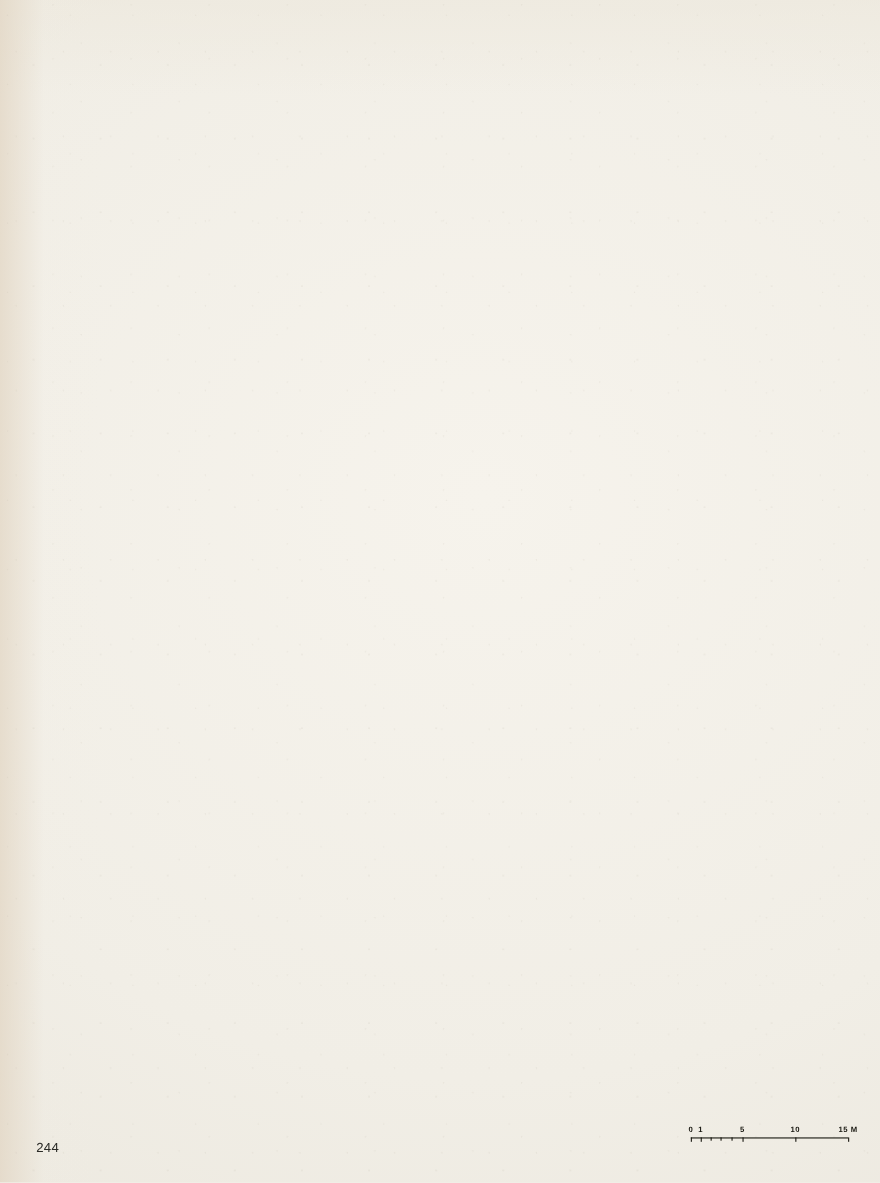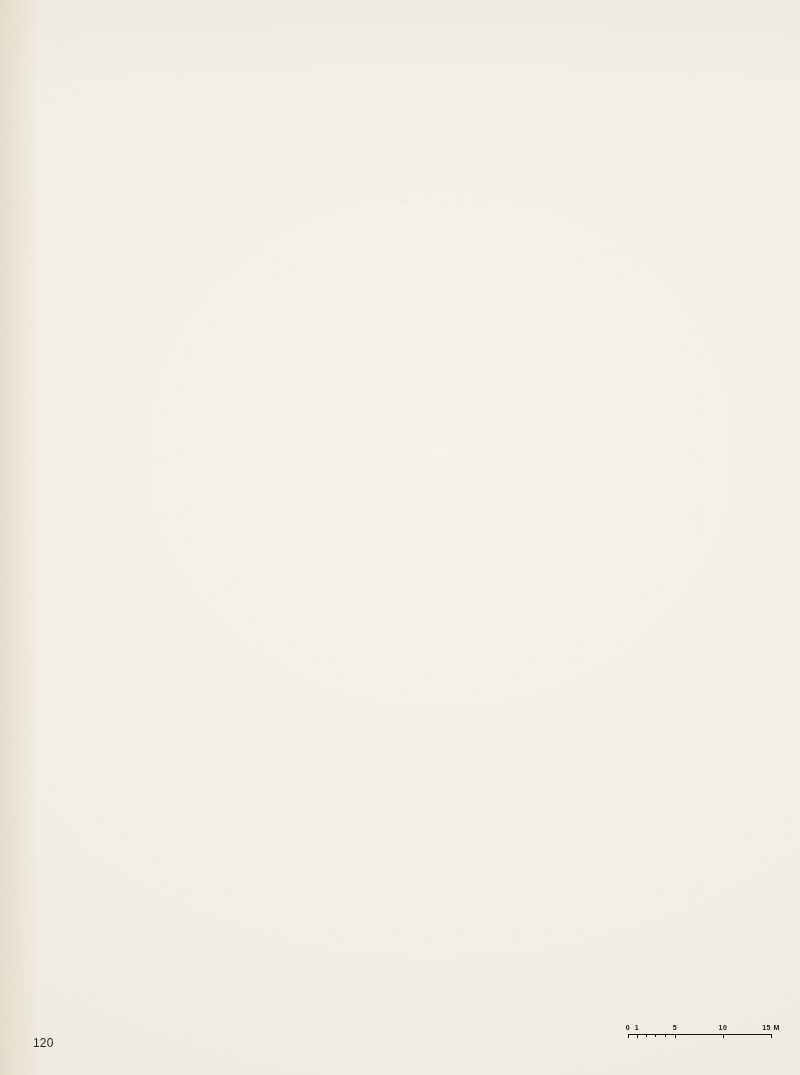--- a/index.html
+++ b/index.html
@@ -488,13 +488,13 @@
       <div class="sb-tick" style="left: 95px;"></div>
       <div class="sb-num" style="left: 95px;">10</div>
       <div class="sb-tick" style="left: 143px;"></div>
       <div class="sb-num" style="left: 143px;">15 M</div>
       <div class="sb-tick minor" style="left: 18px;"></div>
       <div class="sb-tick minor" style="left: 27px;"></div>
       <div class="sb-tick minor" style="left: 37px;"></div>
     </div>
 </div>
 
-<div class="folio">120</div>
+<div class="folio">244</div>
 
 </body></html>

